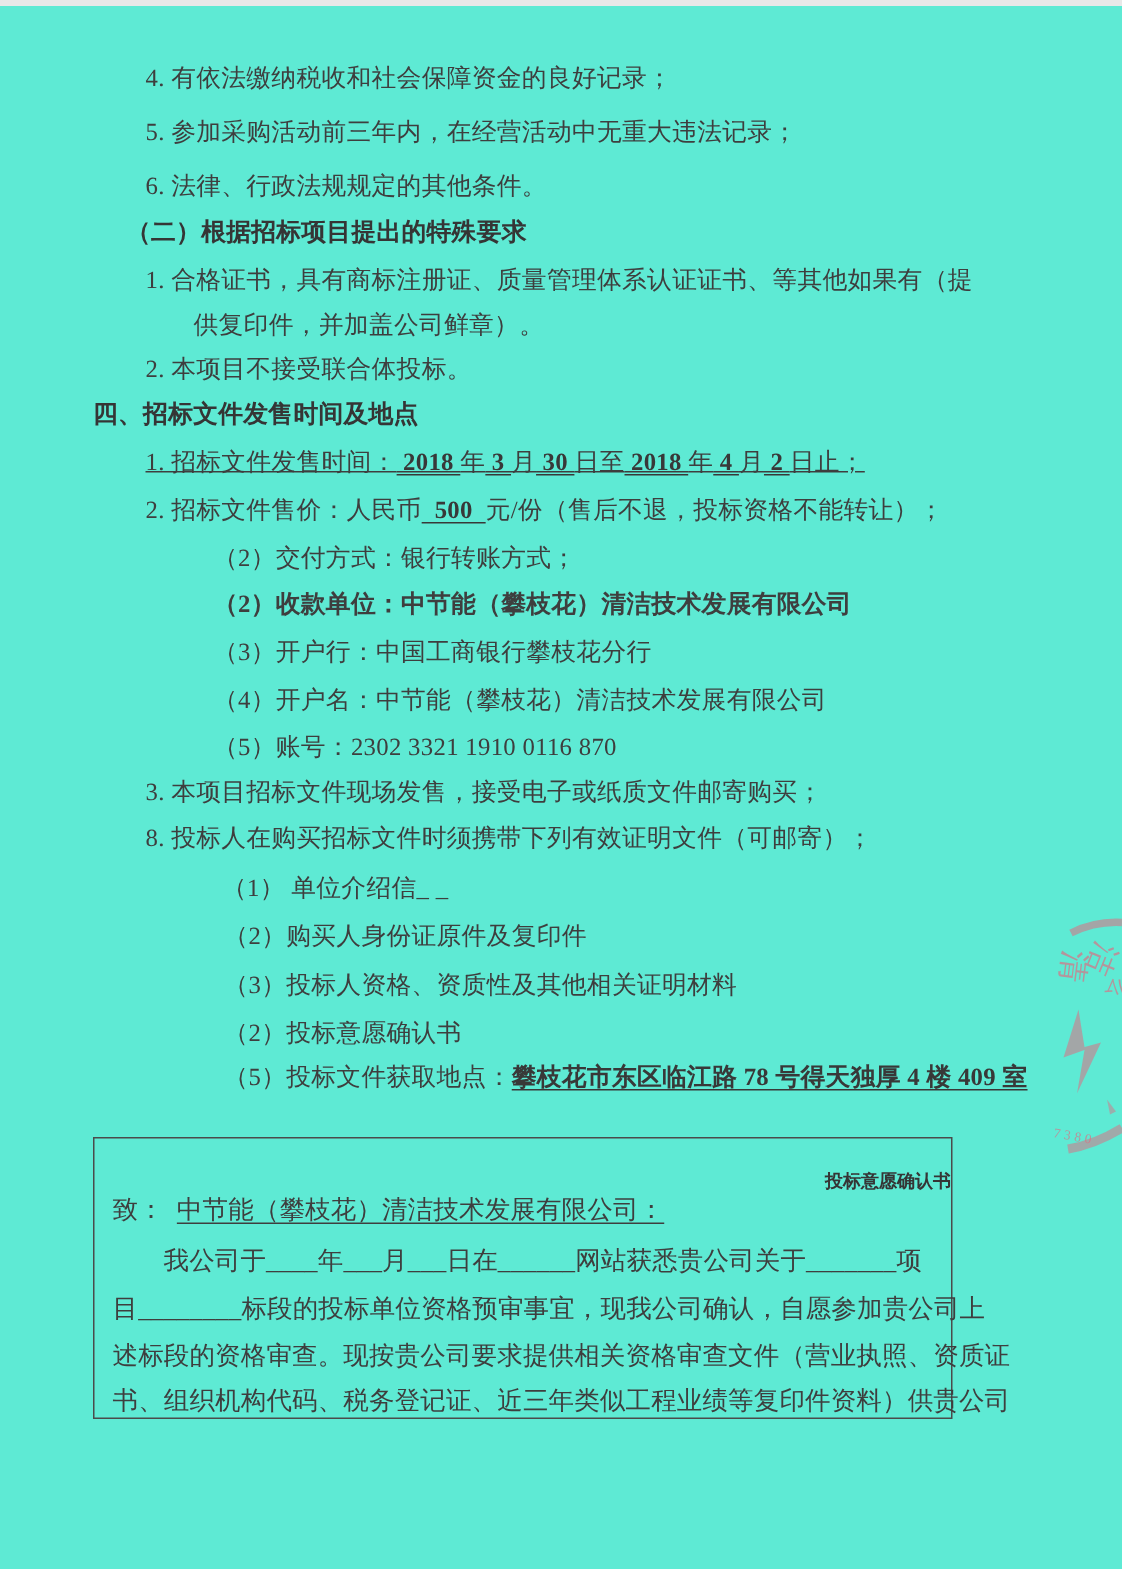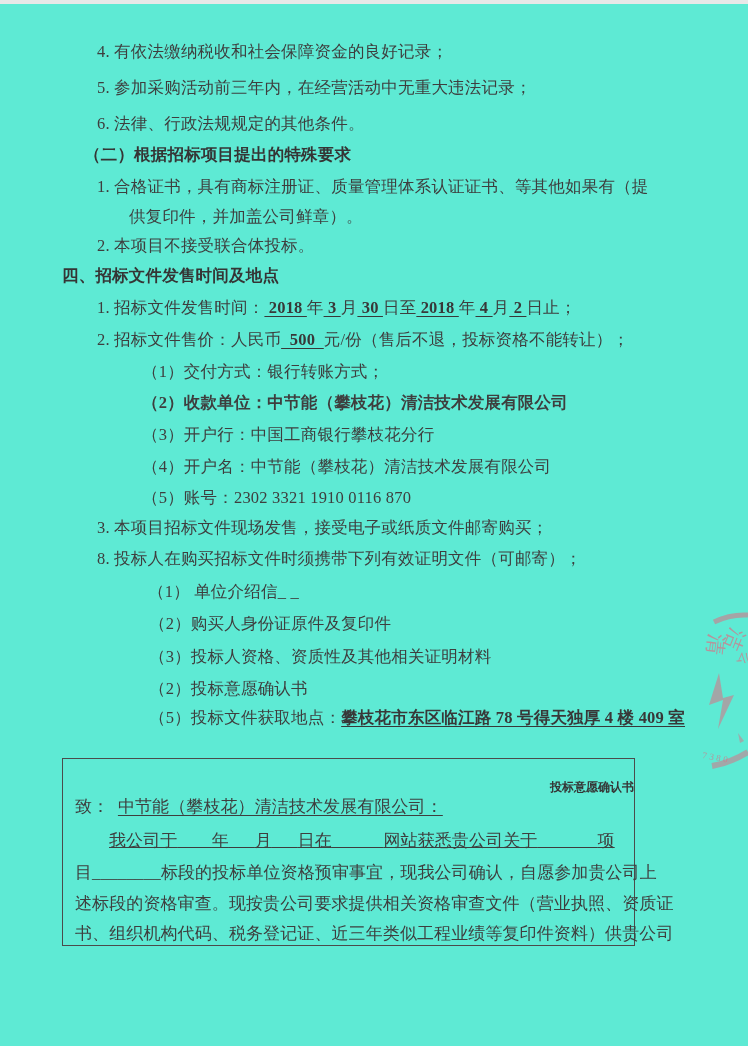--- a/index.html
+++ b/index.html
@@ -60,41 +60,41 @@
 
   <div id="doc-lines">
       <div class="doc-line" style="left: 97px; top: 37px;"><span>4. 有依法缴纳税收和社会保障资金的良好记录；</span></div>
       <div class="doc-line" style="left: 97px; top: 73px;"><span>5. 参加采购活动前三年内，在经营活动中无重大违法记录；</span></div>
       <div class="doc-line" style="left: 97px; top: 109px;"><span>6. 法律、行政法规规定的其他条件。</span></div>
       <div class="doc-line heading" style="left: 84px; top: 140px;"><span>（二）根据招标项目提出的特殊要求</span></div>
       <div class="doc-line" style="left: 97px; top: 172px;"><span>1. 合格证书，具有商标注册证、质量管理体系认证证书、等其他如果有（提</span></div>
       <div class="doc-line" style="left: 129px; top: 202px;"><span>供复印件，并加盖公司鲜章）。</span></div>
       <div class="doc-line" style="left: 97px; top: 231px;"><span>2. 本项目不接受联合体投标。</span></div>
       <div class="doc-line heading" style="left: 62px; top: 261px;"><span>四、招标文件发售时间及地点</span></div>
-      <div class="doc-line" style="left: 97px; top: 293px;"><span>1. 招标文件发售时间：</span><span class="b u"> 2018 </span><span>年</span><span class="b u"> 3 </span><span>月</span><span class="b u"> 30 </span><span>日至</span><span class="b u"> 2018 </span><span>年</span><span class="b u"> 4 </span><span>月</span><span class="b u"> 2 </span><span>日止；</span></div>
+      <div class="doc-line" style="left: 97px; top: 293px; text-decoration: underline;"><span>1. 招标文件发售时间：</span><span class="b u"> 2018 </span><span>年</span><span class="b u"> 3 </span><span>月</span><span class="b u"> 30 </span><span>日至</span><span class="b u"> 2018 </span><span>年</span><span class="b u"> 4 </span><span>月</span><span class="b u"> 2 </span><span>日止；</span></div>
       <div class="doc-line" style="left: 97px; top: 325px;"><span>2. 招标文件售价：人民币</span><span class="b u">  500  </span><span>元/份（售后不退，投标资格不能转让）；</span></div>
-      <div class="doc-line" style="left: 142px; top: 357px;"><span>（1）交付方式：银行转账方式；</span></div>
+      <div class="doc-line" style="left: 142px; top: 357px;"><span>（2）交付方式：银行转账方式；</span></div>
       <div class="doc-line" style="left: 142px; top: 388px; font-weight: bold;"><span>（2）收款单位：中节能（攀枝花）清洁技术发展有限公司</span></div>
       <div class="doc-line" style="left: 142px; top: 420px;"><span>（3）开户行：中国工商银行攀枝花分行</span></div>
       <div class="doc-line" style="left: 142px; top: 452px;"><span>（4）开户名：中节能（攀枝花）清洁技术发展有限公司</span></div>
       <div class="doc-line" style="left: 142px; top: 483px;"><span>（5）账号：2302 3321 1910 0116 870</span></div>
       <div class="doc-line" style="left: 97px; top: 513px;"><span>3. 本项目招标文件现场发售，接受电子或纸质文件邮寄购买；</span></div>
       <div class="doc-line" style="left: 97px; top: 544px;"><span>8. 投标人在购买招标文件时须携带下列有效证明文件（可邮寄）；</span></div>
       <div class="doc-line" style="left: 148px; top: 577px;"><span>（1） 单位介绍信</span><span>_ _</span></div>
       <div class="doc-line" style="left: 149px; top: 609px;"><span>（2）购买人身份证原件及复印件</span></div>
       <div class="doc-line" style="left: 149px; top: 642px;"><span>（3）投标人资格、资质性及其他相关证明材料</span></div>
       <div class="doc-line" style="left: 149px; top: 674px;"><span>（2）投标意愿确认书</span></div>
       <div class="doc-line" style="left: 149px; top: 703px;"><span>（5）投标文件获取地点：</span><span class="b u">攀枝花市东区临江路 78 号得天独厚 4 楼 409 室</span></div>
     </div>
 
   <div class="confirm-box">
     <div class="box-title">投标意愿确认书</div>
     <div id="box-lines">
         <div class="box-line" style="left: 12px; top: 38px;"><span>致：  </span><span class="u">中节能（攀枝花）清洁技术发展有限公司：</span></div>
-        <div class="box-line" style="left: 46px; top: 72px; text-decoration: underline;"><span>我公司于</span><span>____</span><span>年</span><span>___</span><span>月</span><span>___</span><span>日在</span><span>______</span><span>网站获悉贵公司关于</span><span>_______</span><span>项</span></div>
+        <div class="box-line" style="left: 46px; top: 72px;"><span>我公司于</span><span>____</span><span>年</span><span>___</span><span>月</span><span>___</span><span>日在</span><span>______</span><span>网站获悉贵公司关于</span><span>_______</span><span>项</span></div>
         <div class="box-line" style="left: 12px; top: 104px;"><span>目</span><span>________</span><span>标段的投标单位资格预审事宜，现我公司确认，自愿参加贵公司上</span></div>
         <div class="box-line" style="left: 12px; top: 135px;"><span>述标段的资格审查。现按贵公司要求提供相关资格审查文件（营业执照、资质证</span></div>
         <div class="box-line" style="left: 12px; top: 165px;"><span>书、组织机构代码、税务登记证、近三年类似工程业绩等复印件资料）供贵公司</span></div>
       </div>
   </div>
 
   <div class="stamp">
     <svg width="50" height="168" viewBox="0 0 50 168">
       <g opacity="0.62" fill="none" stroke="#dd6e82">
         <path d="M16 17 Q32 9 50 10" stroke-width="5" opacity="0.9"></path>

